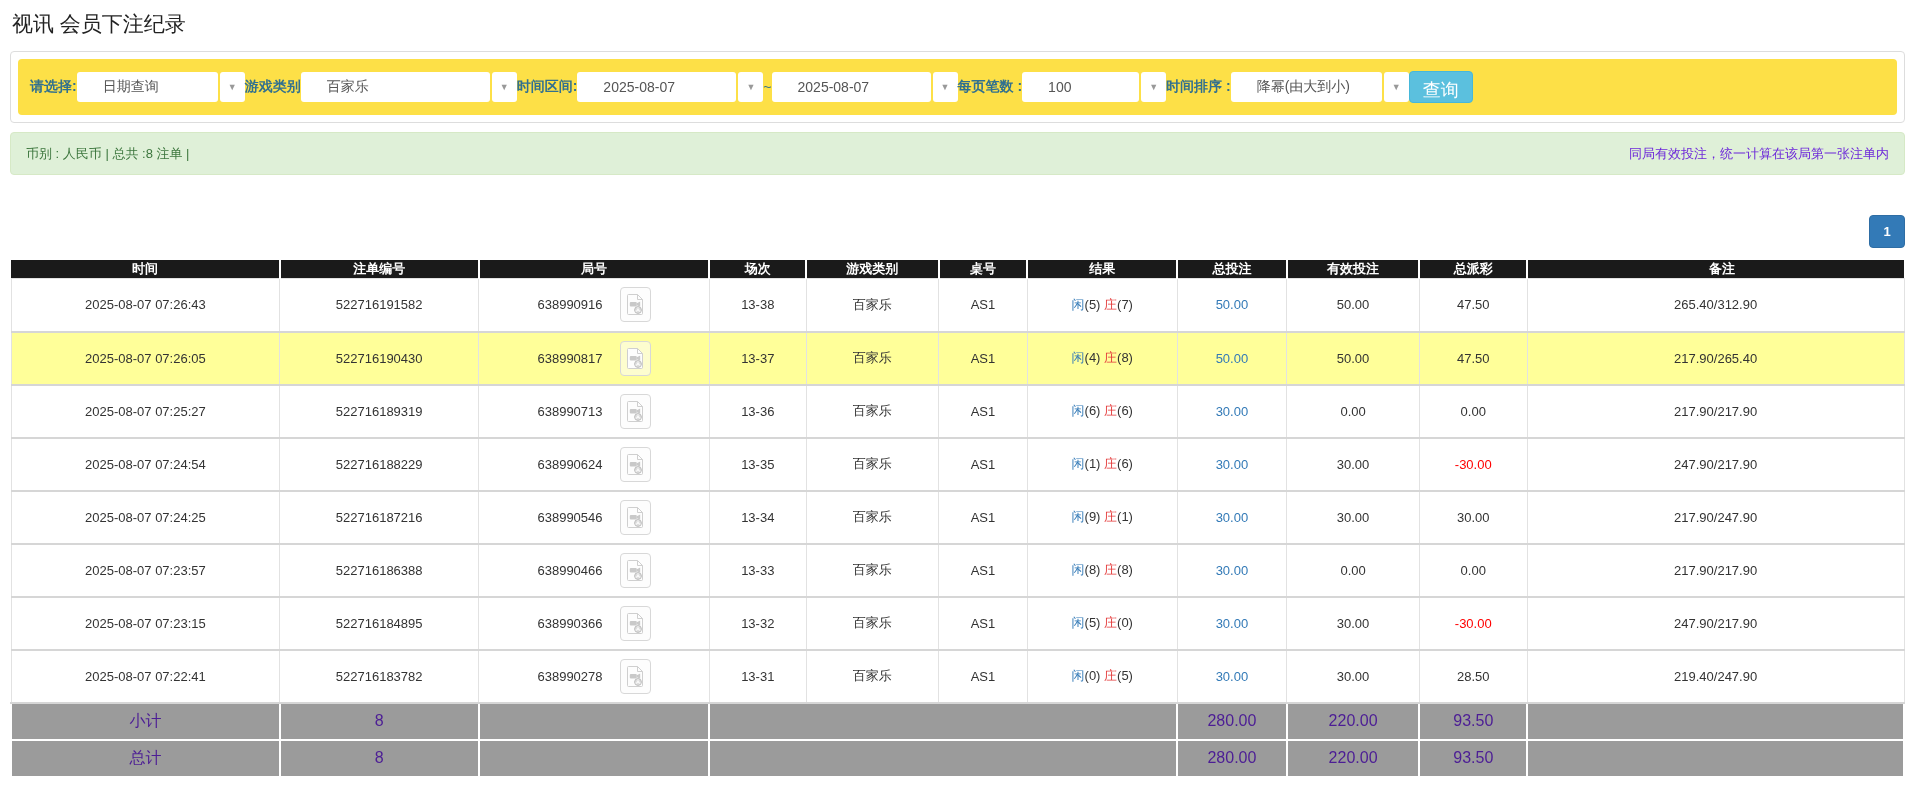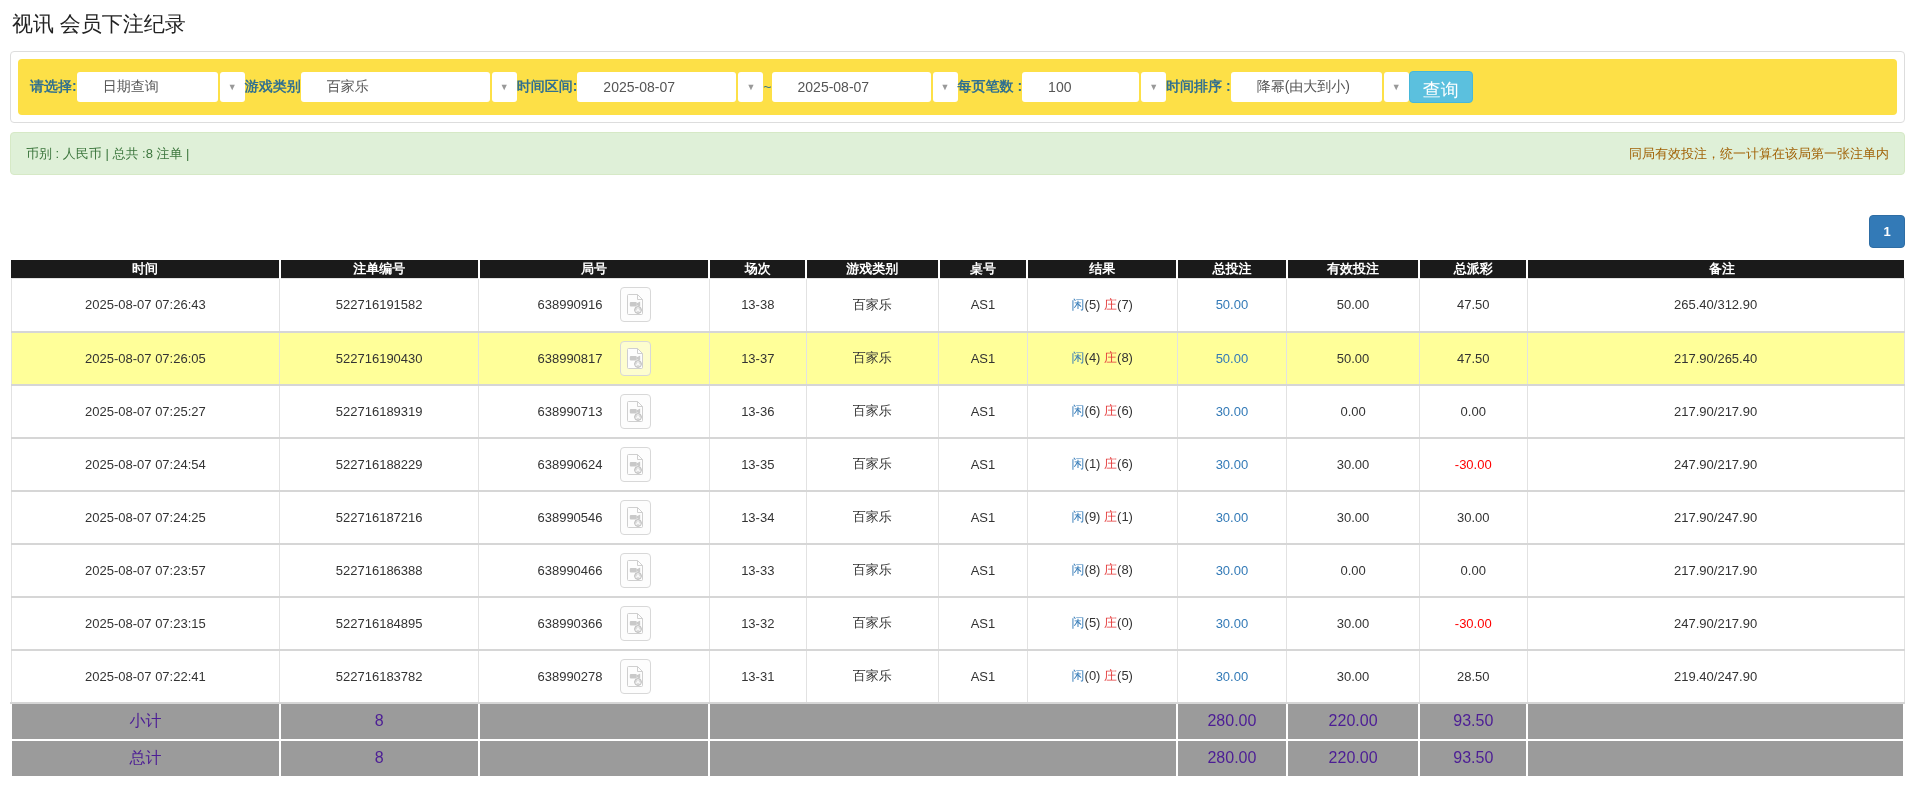--- a/index.html
+++ b/index.html
@@ -84,21 +84,21 @@
     border: 1px solid #d6e9c6;
     border-radius: 4px;
     min-height: 43px;
     display: flex;
     align-items: center;
     justify-content: space-between;
     padding: 0 15px;
     font-size: 13px;
   }
   .alert-left { color: #3c763d; }
-  .alert-right { color: #a16207; }
+  .alert-right { color: #6d28d9; }
 
   
   .pager {
     display: flex;
     justify-content: flex-end;
     margin: 40px 0 12px;
   }
   .page-btn {
     background: #337ab7;
     border: 1px solid #2e6da4;

